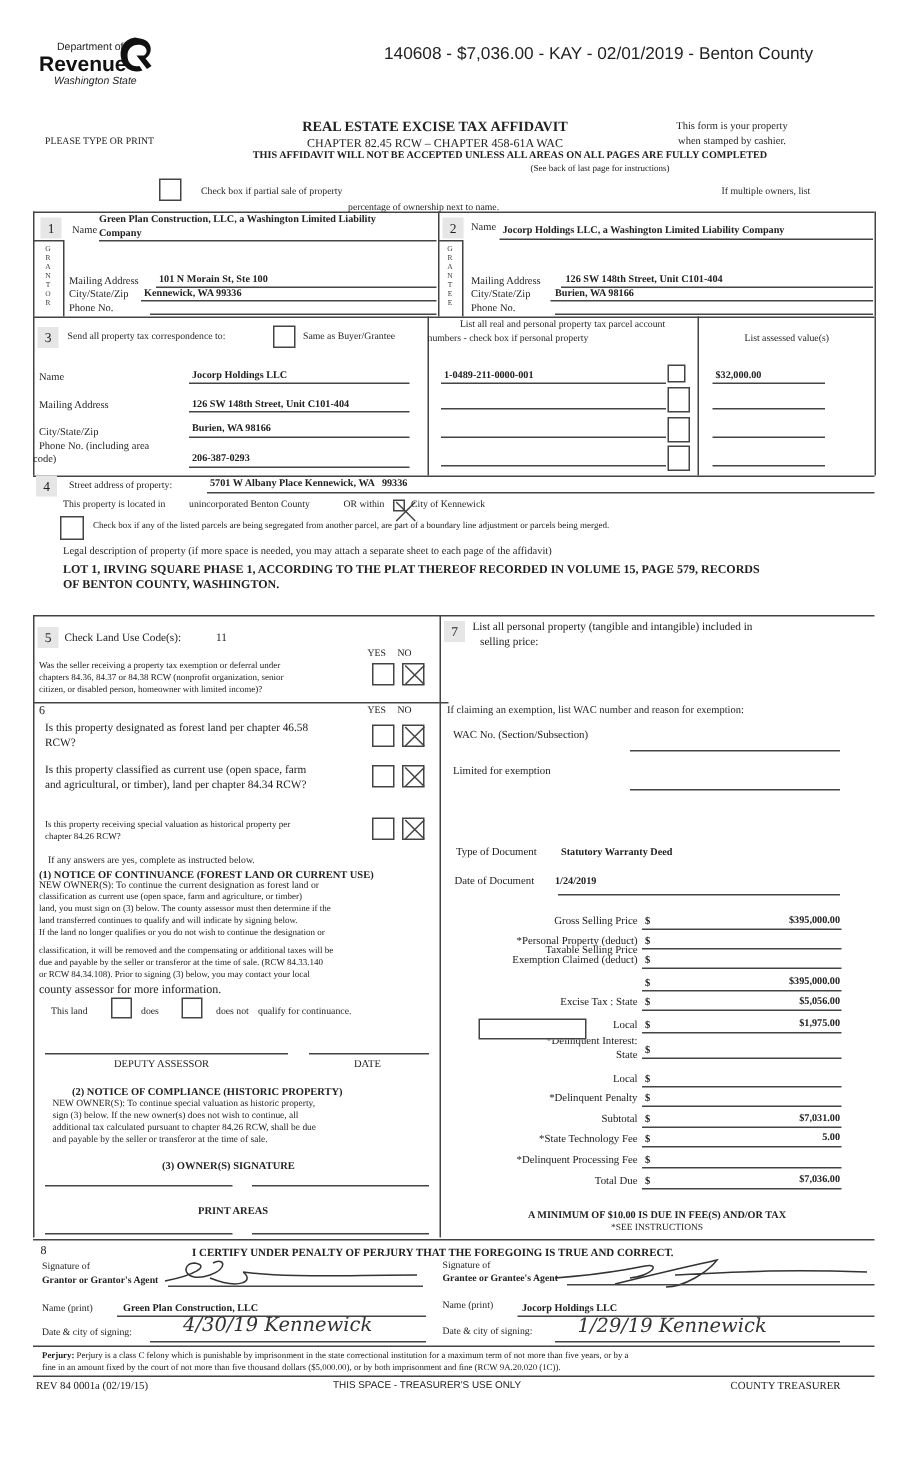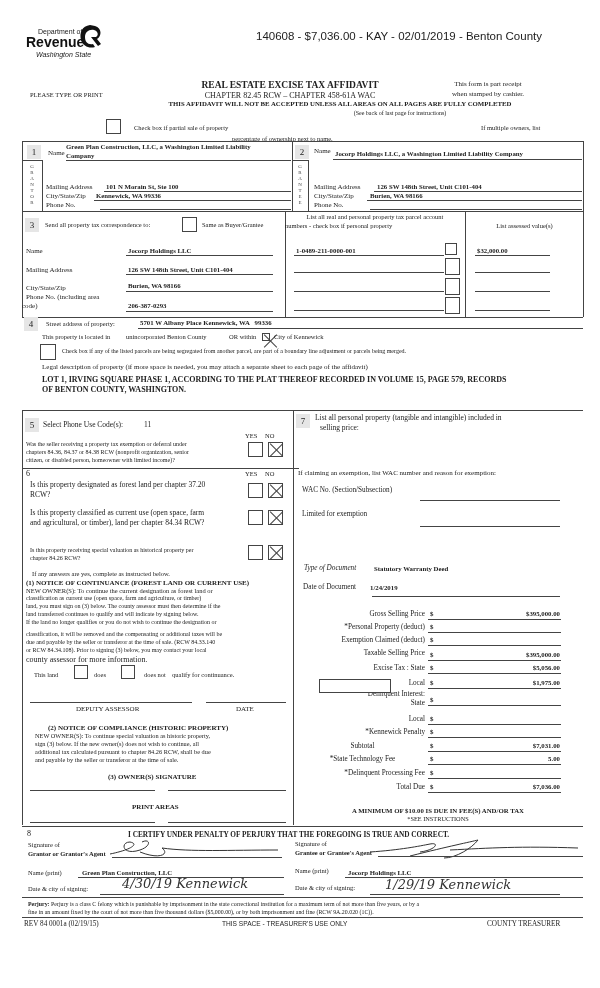--- a/index.html
+++ b/index.html
@@ -31,21 +31,21 @@
   <svg class="abs" style="left:52px;top:0px;" width="24" height="26" viewBox="0 0 24 26">
     <path d="M12 1 C4 2 1 9 3 16 C5 22 11 25 17 23 L15 20 C10 21 7 18 7 13 C7 8 11 5 16 6 C20 7 21 11 18 13 L13 13 L20 22 L23 20 L19 15 C24 12 24 4 17 2 Z" fill="#111"></path>
   </svg>
 </div>
 
 <div class="abs sans" style="left:256px;top:30px;font-size:11.5px;color:#222;">140608 - $7,036.00 - KAY - 02/01/2019 - Benton County</div>
 
 <div class="abs" style="left:30px;top:91px;font-size:6.5px;">PLEASE TYPE OR PRINT</div>
 <div class="abs b center" style="left:150px;top:80px;width:280px;font-size:9.5px;">REAL ESTATE EXCISE TAX AFFIDAVIT</div>
 <div class="abs center" style="left:150px;top:91px;width:280px;font-size:8px;">CHAPTER 82.45 RCW – CHAPTER 458-61A WAC</div>
-<div class="abs center" style="left:428px;top:80px;width:120px;font-size:7px;">This form is part receipt</div>
+<div class="abs center" style="left:428px;top:80px;width:120px;font-size:7px;">This form is your property</div>
 <div class="abs center" style="left:428px;top:90px;width:120px;font-size:7px;">when stamped by cashier.</div>
 <div class="abs b center" style="left:120px;top:100px;width:440px;font-size:6.8px;">THIS AFFIDAVIT WILL NOT BE ACCEPTED UNLESS ALL AREAS ON ALL PAGES ARE FULLY COMPLETED</div>
 <div class="abs center" style="left:300px;top:110px;width:200px;font-size:6px;">(See back of last page for instructions)</div>
 
 <div class="cb" style="left:106px;top:119px;"></div>
 <div class="abs" style="left:134px;top:124px;font-size:6.5px;">Check box if partial sale of property</div>
 <div class="abs" style="left:481px;top:124px;font-size:6.5px;">If multiple owners, list</div>
 <div class="abs" style="left:232px;top:135px;font-size:6.5px;">percentage of ownership next to name.</div>
 
 <div class="hline" style="left:22px;top:141px;width:561px;"></div>
@@ -151,34 +151,34 @@
 <div class="abs" style="left:42px;top:363px;font-size:7px;">Legal description of property (if more space is needed, you may attach a separate sheet to each page of the affidavit)</div>
 <div class="abs b" style="left:42px;top:375px;font-size:8px;">LOT 1, IRVING SQUARE PHASE 1, ACCORDING TO THE PLAT THEREOF RECORDED IN VOLUME 15, PAGE 579, RECORDS</div>
 <div class="abs b" style="left:42px;top:385px;font-size:8px;">OF BENTON COUNTY, WASHINGTON.</div>
 
 <div class="hline" style="left:22px;top:410px;width:561px;"></div>
 <div class="vline" style="left:22px;top:410px;height:415px;"></div>
 <div class="vline" style="left:293px;top:410px;height:415px;"></div>
 <div class="hline" style="left:22px;top:468px;width:271px;"></div>
 
 <div class="secnum" style="left:25px;top:418px;">5</div>
-<div class="abs" style="left:43px;top:420px;font-size:7.5px;">Select Phone Use Code(s):</div>
+<div class="abs" style="left:43px;top:420px;font-size:7.5px;">Check Land Use Code(s):</div>
 <div class="abs" style="left:144px;top:420px;font-size:7.5px;">11</div>
 <div class="abs" style="left:245px;top:432px;font-size:6.5px;">YES</div>
 <div class="abs" style="left:265px;top:432px;font-size:6.5px;">NO</div>
 <div class="abs" style="left:26px;top:441px;font-size:6px;">Was the seller receiving a property tax exemption or deferral under</div>
 <div class="abs" style="left:26px;top:449px;font-size:6px;">chapters 84.36, 84.37 or 84.38 RCW (nonprofit organization, senior</div>
 <div class="abs" style="left:26px;top:457px;font-size:6px;">citizen, or disabled person, homeowner with limited income)?</div>
 <div class="cb" style="left:248px;top:442px;"></div>
 <div class="cb x" style="left:268px;top:442px;"></div>
 
 <div class="abs" style="left:26px;top:469px;font-size:8px;">6</div>
 <div class="abs" style="left:245px;top:470px;font-size:6.5px;">YES</div>
 <div class="abs" style="left:265px;top:470px;font-size:6.5px;">NO</div>
-<div class="abs" style="left:30px;top:480px;font-size:7.5px;">Is this property designated as forest land per chapter 37.20</div>
+<div class="abs" style="left:30px;top:480px;font-size:7.5px;">Is this property designated as forest land per chapter 46.58</div>
 <div class="abs" style="left:30px;top:490px;font-size:7.5px;font-family:Liberation Serif, serif;">RCW?</div>
 <div class="cb" style="left:248px;top:483px;"></div>
 <div class="cb x" style="left:268px;top:483px;"></div>
 <div class="abs" style="left:30px;top:508px;font-size:7.5px;">Is this property classified as current use (open space, farm</div>
 <div class="abs" style="left:30px;top:518px;font-size:7.5px;">and agricultural, or timber), land per chapter 84.34 RCW?</div>
 <div class="cb" style="left:248px;top:510px;"></div>
 <div class="cb x" style="left:268px;top:510px;"></div>
 <div class="abs" style="left:30px;top:547px;font-size:6px;">Is this property receiving special valuation as historical property per</div>
 <div class="abs" style="left:30px;top:555px;font-size:6px;">chapter 84.26 RCW?</div>
 <div class="cb" style="left:248px;top:545px;"></div>
@@ -221,68 +221,68 @@
 
 <div class="secnum" style="left:296px;top:414px;">7</div>
 <div class="abs" style="left:315px;top:413px;font-size:7.5px;">List all personal property (tangible and intangible) included in</div>
 <div class="abs" style="left:320px;top:423px;font-size:7.5px;">selling price:</div>
 <div class="hline" style="left:293px;top:468px;width:6px;"></div>
 <div class="abs" style="left:298px;top:469px;font-size:7px;">If claiming an exemption, list WAC number and reason for exemption:</div>
 <div class="abs" style="left:302px;top:486px;font-size:7.2px;">WAC No. (Section/Subsection)</div>
 <div class="line" style="left:420px;top:500px;width:140px;"></div>
 <div class="abs" style="left:302px;top:510px;font-size:7.2px;">Limited for exemption</div>
 <div class="line" style="left:420px;top:526px;width:140px;"></div>
-<div class="abs" style="left:304px;top:564px;font-size:7.2px;font-style:italic;">Type of Document</div>
+<div class="abs" style="left:304px;top:564px;font-size:7.2px;">Type of Document</div>
 <div class="abs b" style="left:374px;top:565px;font-size:6.8px;">Statutory Warranty Deed</div>
 <div class="abs" style="left:303px;top:583px;font-size:7.2px;">Date of Document</div>
 <div class="abs b" style="left:370px;top:584px;font-size:6.8px;">1/24/2019</div>
 <div class="line" style="left:372px;top:596px;width:188px;"></div>
 
 <div id="tax-table">
     <div class="abs right" style="left:300px;width:125px;font-size:7.2px;top:610px;">Gross Selling Price</div>
     <div class="abs b" style="left:430px;font-size:7px;top:610px;">$</div>
     <div class="abs b right" style="left:440px;width:120px;font-size:6.8px;top:610px;">$395,000.00</div>
     <div class="line" style="left:428px;width:133px;top:619px;"></div>
     <div class="abs right" style="left:300px;width:125px;font-size:7.2px;top:623px;">*Personal Property (deduct)</div>
     <div class="abs b" style="left:430px;font-size:7px;top:623px;">$</div>
     <div class="abs b right" style="left:440px;width:120px;font-size:6.8px;top:623px;"></div>
     <div class="line" style="left:428px;width:133px;top:632px;"></div>
     <div class="abs right" style="left:300px;width:125px;font-size:7.2px;top:636px;">Exemption Claimed (deduct)</div>
     <div class="abs b" style="left:430px;font-size:7px;top:636px;">$</div>
     <div class="abs b right" style="left:440px;width:120px;font-size:6.8px;top:636px;"></div>
     <div class="line" style="left:428px;width:133px;top:645px;"></div>
-    <div class="abs right" style="left:300px;width:125px;font-size:7.2px;top:649px;">Taxable Selling Price</div>
+    <div class="abs right" style="left:300px;width:125px;font-size:7.2px;top:629px;">Taxable Selling Price</div>
     <div class="abs b" style="left:430px;font-size:7px;top:651px;">$</div>
     <div class="abs b right" style="left:440px;width:120px;font-size:6.8px;top:651px;">$395,000.00</div>
     <div class="line" style="left:428px;width:133px;top:660px;"></div>
     <div class="abs right" style="left:300px;width:125px;font-size:7.2px;top:664px;">Excise Tax : State</div>
     <div class="abs b" style="left:430px;font-size:7px;top:664px;">$</div>
     <div class="abs b right" style="left:440px;width:120px;font-size:6.8px;top:664px;">$5,056.00</div>
     <div class="line" style="left:428px;width:133px;top:673px;"></div>
     <div class="abs right" style="left:300px;width:125px;font-size:7.2px;top:679px;">Local</div>
     <div class="abs b" style="left:430px;font-size:7px;top:679px;">$</div>
     <div class="abs b right" style="left:440px;width:120px;font-size:6.8px;top:679px;">$1,975.00</div>
     <div class="line" style="left:428px;width:133px;top:688px;"></div>
     <div class="abs right" style="left:300px;width:125px;font-size:7.2px;top:696px;line-height:9px;top:690px;white-space:normal;padding-left:50px;">*Delinquent Interest: State</div>
     <div class="abs b" style="left:430px;font-size:7px;top:696px;">$</div>
     <div class="abs b right" style="left:440px;width:120px;font-size:6.8px;top:696px;"></div>
     <div class="line" style="left:428px;width:133px;top:705px;"></div>
     <div class="abs right" style="left:300px;width:125px;font-size:7.2px;top:715px;">Local</div>
     <div class="abs b" style="left:430px;font-size:7px;top:715px;">$</div>
     <div class="abs b right" style="left:440px;width:120px;font-size:6.8px;top:715px;"></div>
     <div class="line" style="left:428px;width:133px;top:724px;"></div>
-    <div class="abs right" style="left:300px;width:125px;font-size:7.2px;top:728px;">*Kennewick Penalty</div>
+    <div class="abs right" style="left:300px;width:125px;font-size:7.2px;top:728px;">*Delinquent Penalty</div>
     <div class="abs b" style="left:430px;font-size:7px;top:728px;">$</div>
     <div class="abs b right" style="left:440px;width:120px;font-size:6.8px;top:728px;"></div>
     <div class="line" style="left:428px;width:133px;top:737px;"></div>
-    <div class="abs right" style="left:300px;width:125px;font-size:7.2px;top:742px;text-align:center;">Subtotal</div>
+    <div class="abs right" style="left:300px;width:125px;font-size:7.2px;top:742px;">Subtotal</div>
     <div class="abs b" style="left:430px;font-size:7px;top:742px;">$</div>
     <div class="abs b right" style="left:440px;width:120px;font-size:6.8px;top:742px;">$7,031.00</div>
     <div class="line" style="left:428px;width:133px;top:751px;"></div>
-    <div class="abs right" style="left:300px;width:125px;font-size:7.2px;top:755px;text-align:center;">*State Technology Fee</div>
+    <div class="abs right" style="left:300px;width:125px;font-size:7.2px;top:755px;">*State Technology Fee</div>
     <div class="abs b" style="left:430px;font-size:7px;top:755px;">$</div>
     <div class="abs b right" style="left:440px;width:120px;font-size:6.8px;top:755px;">5.00</div>
     <div class="line" style="left:428px;width:133px;top:764px;"></div>
     <div class="abs right" style="left:300px;width:125px;font-size:7.2px;top:769px;">*Delinquent Processing Fee</div>
     <div class="abs b" style="left:430px;font-size:7px;top:769px;">$</div>
     <div class="abs b right" style="left:440px;width:120px;font-size:6.8px;top:769px;"></div>
     <div class="line" style="left:428px;width:133px;top:778px;"></div>
     <div class="abs right" style="left:300px;width:125px;font-size:7.2px;top:783px;">Total Due</div>
     <div class="abs b" style="left:430px;font-size:7px;top:783px;">$</div>
     <div class="abs b right" style="left:440px;width:120px;font-size:6.8px;top:783px;">$7,036.00</div>

